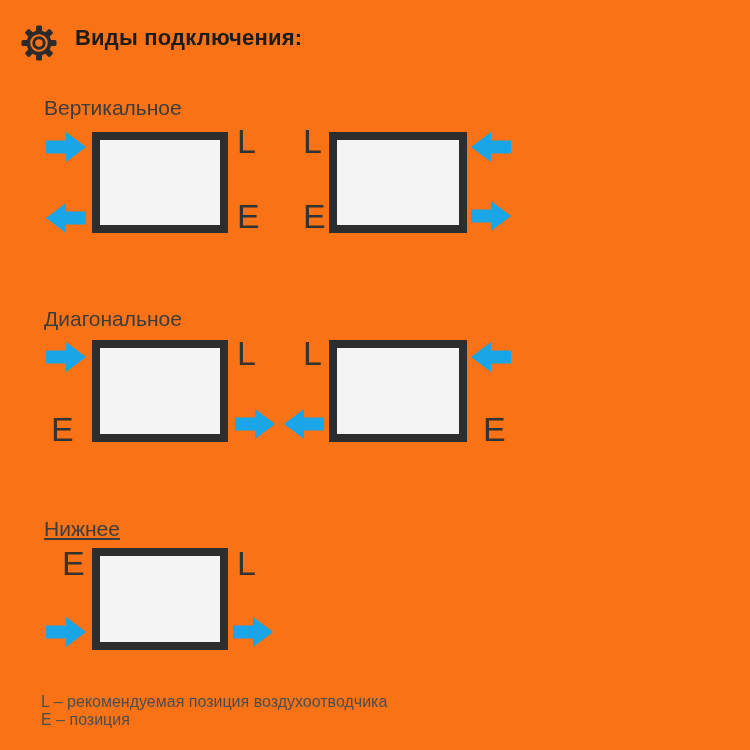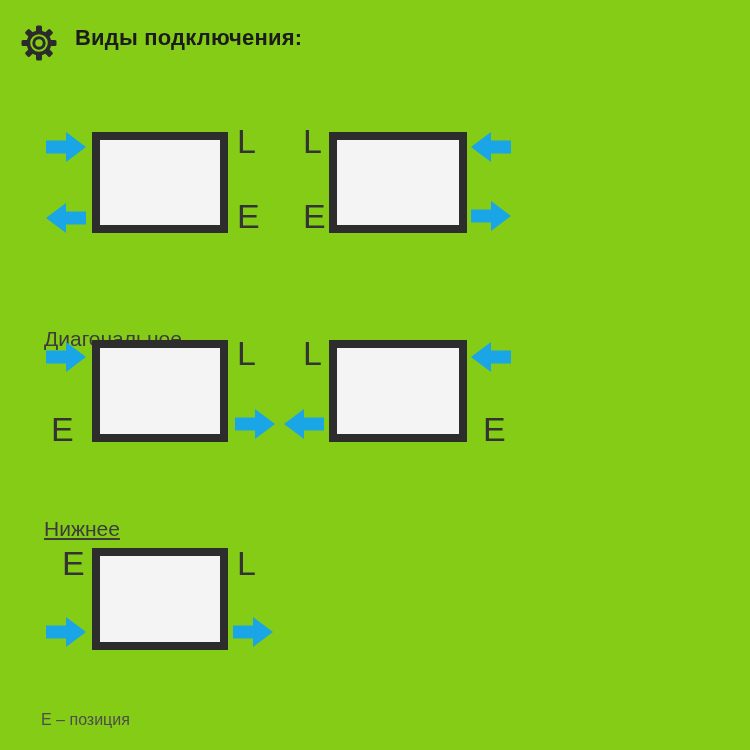--- a/index.html
+++ b/index.html
@@ -4,21 +4,21 @@
 <style>
   html, body {
     margin: 0;
     padding: 0;
     background: #ffffff;
   }
   .canvas {
     position: relative;
     width: 750px;
     height: 750px;
-    background: #84cc16;
+    background: #f97316;
     font-family: "Liberation Sans", "DejaVu Sans", sans-serif;
     overflow: hidden;
   }
   .abs { position: absolute; }
 
   .page-title {
     font-size: 22px;
     font-weight: 700;
     color: var(--title-text, #1c1c1c);
     line-height: 1.2;
@@ -67,20 +67,21 @@
     <rect x="16" y="1.5" width="6" height="8" rx="1.5" transform="rotate(135 19 19)"></rect>
     <rect x="16" y="1.5" width="6" height="8" rx="1.5" transform="rotate(180 19 19)"></rect>
     <rect x="16" y="1.5" width="6" height="8" rx="1.5" transform="rotate(225 19 19)"></rect>
     <rect x="16" y="1.5" width="6" height="8" rx="1.5" transform="rotate(270 19 19)"></rect>
     <rect x="16" y="1.5" width="6" height="8" rx="1.5" transform="rotate(315 19 19)"></rect>
     <circle class="ring" cx="19" cy="19" r="10.6"></circle>
     <circle class="hole" cx="19" cy="19" r="5.2"></circle>
   </svg>
   <div class="abs page-title" style="left:75px; top:25px;">Виды подключения:</div>
 
+  <div class="abs section-label" style="left:44px; top:95px;">Вертикальное</div>
 
   <svg class="abs arrow" style="left:46px; top:132px;" width="40" height="30" viewBox="0 0 40 30">
     <polygon points="0,8.5 20,8.5 20,0 40,15 20,30 20,21.5 0,21.5"></polygon>
   </svg>
   <svg class="abs arrow" style="left:46px; top:203px;" width="40" height="30" viewBox="0 0 40 30">
     <polygon points="40,8.5 20,8.5 20,0 0,15 20,30 20,21.5 40,21.5"></polygon>
   </svg>
   <div class="abs radiator-box" style="left:92px; top:132px; width:136px; height:101px;"></div>
   <div class="abs port-label" style="left:237px; top:124px;">L</div>
   <div class="abs port-label" style="left:237px; top:199px;">E</div>
@@ -88,21 +89,21 @@
   <div class="abs port-label" style="left:303px; top:124px;">L</div>
   <div class="abs port-label" style="left:303px; top:199px;">E</div>
   <div class="abs radiator-box" style="left:329px; top:132px; width:138px; height:101px;"></div>
   <svg class="abs arrow" style="left:471px; top:132px;" width="40" height="30" viewBox="0 0 40 30">
     <polygon points="40,8.5 20,8.5 20,0 0,15 20,30 20,21.5 40,21.5"></polygon>
   </svg>
   <svg class="abs arrow" style="left:471px; top:201px;" width="40" height="30" viewBox="0 0 40 30">
     <polygon points="0,8.5 20,8.5 20,0 40,15 20,30 20,21.5 0,21.5"></polygon>
   </svg>
 
-  <div class="abs section-label" style="left:44px; top:306px;margin-top:20px;">Диагональное</div>
+  <div class="abs section-label" style="left:44px; top:306px;">Диагональное</div>
 
   <svg class="abs arrow" style="left:46px; top:342px;" width="40" height="30" viewBox="0 0 40 30">
     <polygon points="0,8.5 20,8.5 20,0 40,15 20,30 20,21.5 0,21.5"></polygon>
   </svg>
   <div class="abs radiator-box" style="left:92px; top:340px; width:136px; height:102px;"></div>
   <div class="abs port-label" style="left:237px; top:336px;">L</div>
   <div class="abs port-label" style="left:51px; top:412px;">E</div>
   <svg class="abs arrow" style="left:235px; top:409px;" width="40" height="30" viewBox="0 0 40 30">
     <polygon points="0,8.5 20,8.5 20,0 40,15 20,30 20,21.5 0,21.5"></polygon>
   </svg>
@@ -122,15 +123,16 @@
   <div class="abs port-label" style="left:62px; top:546px;">E</div>
   <div class="abs radiator-box" style="left:92px; top:548px; width:136px; height:102px;"></div>
   <div class="abs port-label" style="left:237px; top:546px;">L</div>
   <svg class="abs arrow" style="left:46px; top:617px;" width="40" height="30" viewBox="0 0 40 30">
     <polygon points="0,8.5 20,8.5 20,0 40,15 20,30 20,21.5 0,21.5"></polygon>
   </svg>
   <svg class="abs arrow" style="left:233px; top:617px;" width="40" height="30" viewBox="0 0 40 30">
     <polygon points="0,8.5 20,8.5 20,0 40,15 20,30 20,21.5 0,21.5"></polygon>
   </svg>
 
+  <div class="abs legend-line" style="left:41px; top:693px;">L – рекомендуемая позиция воздухоотводчика</div>
   <div class="abs legend-line" style="left:41px; top:711px;">E – позиция</div>
 
 </div>
 
 </body></html>

